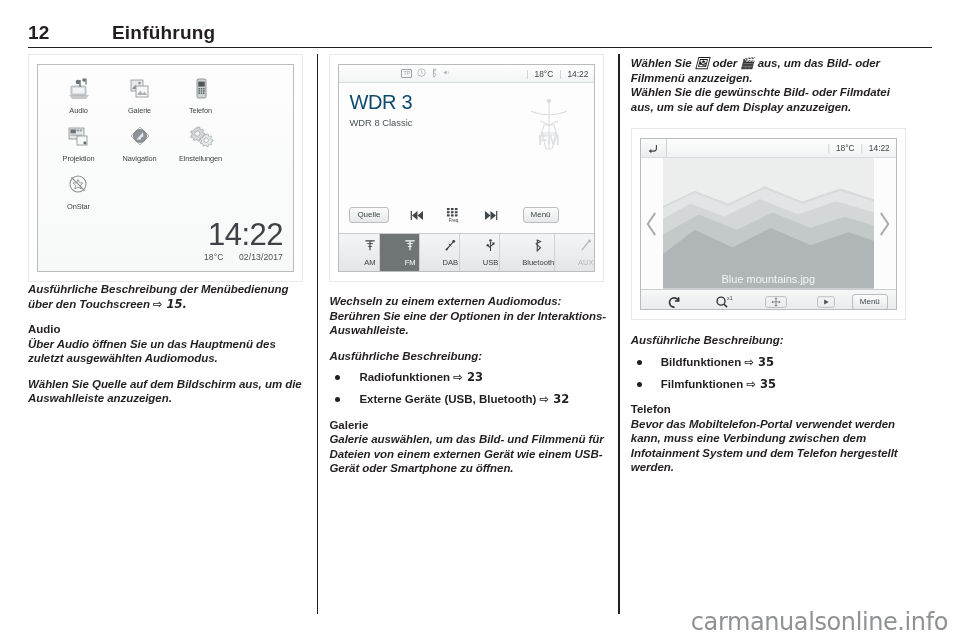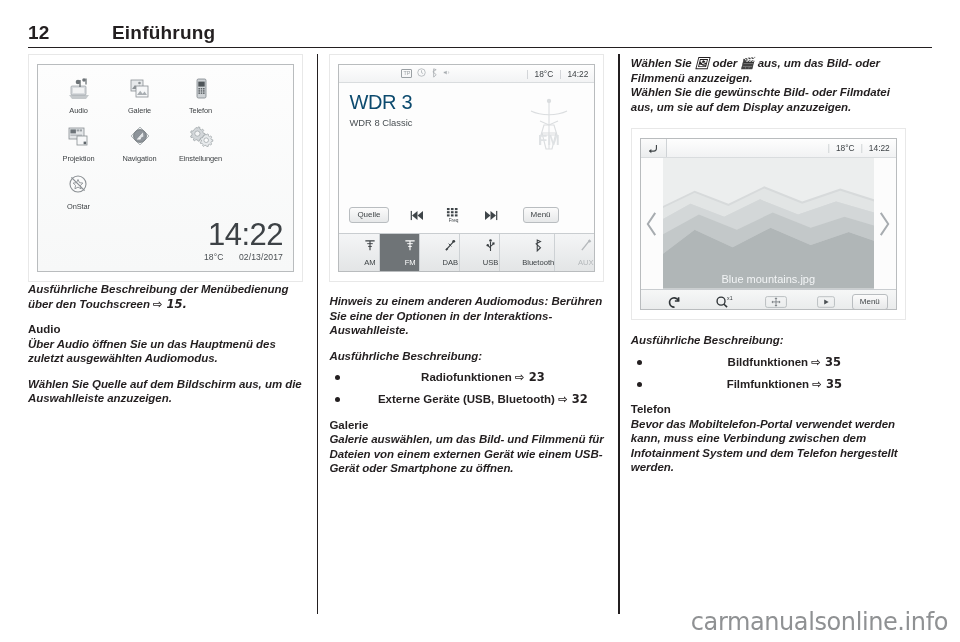--- a/index.html
+++ b/index.html
@@ -52,21 +52,21 @@
     font-size: 11.5px; font-weight: bold; line-height: 14.6px;
     margin-top: 0px;
     letter-spacing: -0.05px;
     font-style: italic;
   }
   p.body + p.body { margin-top: 11px; }
   .h-sub + p.body { margin-top: 0; }
   ul.bullets { list-style: none; margin-top: 4px; }
   ul.bullets li {
     font-size: 11.5px; font-weight: bold; line-height: 14.6px;
-    padding-left: 30px; position: relative; margin-top: 7px; text-align: center;
+    padding-left: 30px; position: relative; margin-top: 7px;
   }
   ul.bullets li .dot {
     position: absolute; left: 6px; top: 5px;
     width: 5px; height: 5px; border-radius: 50%;
     background: #231f20;
   }
   .ref { font-family: "DejaVu Sans", sans-serif; font-weight: bold; }
 
   
   .shot {
@@ -467,21 +467,21 @@
                     <path d="M9.4 1.2l2 2" stroke="#b4b8bb" stroke-width="2.4" fill="none"></path>
                   </svg>
               </span>
               <span>AUX</span>
             </div>
           </div>
         </div>
       </div>
     </div>
 
-    <p class="body" style="margin-top:12px">Hinweis zu einem anderen Audiomodus: Berühren Sie eine der Optionen in der Interaktions-Auswahlleiste.</p>
+    <p class="body" style="margin-top:12px">Wechseln zu einem externen Audiomodus: Berühren Sie eine der Optionen in der Interaktions-Auswahlleiste.</p>
     <p class="body">Ausführliche Beschreibung:</p>
     <ul class="bullets">
       <li><span class="dot"></span><span>Radiofunktionen </span><span class="ref">⇨ 23</span></li>
       <li><span class="dot"></span><span>Externe Geräte (USB, Bluetooth) </span><span class="ref">⇨ 32</span></li>
     </ul>
 
     <div class="h-sub">Galerie</div>
     <p class="body">Galerie auswählen, um das Bild- und Filmmenü für Dateien von einem externen Gerät wie einem USB-Gerät oder Smartphone zu öffnen.</p>
   </div>
 

